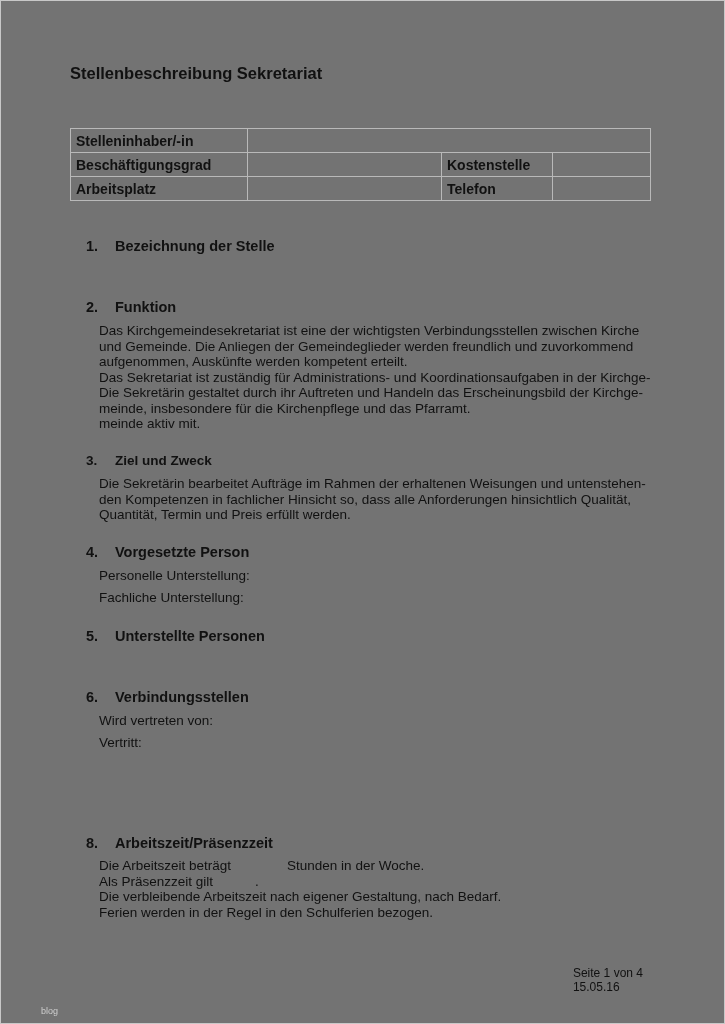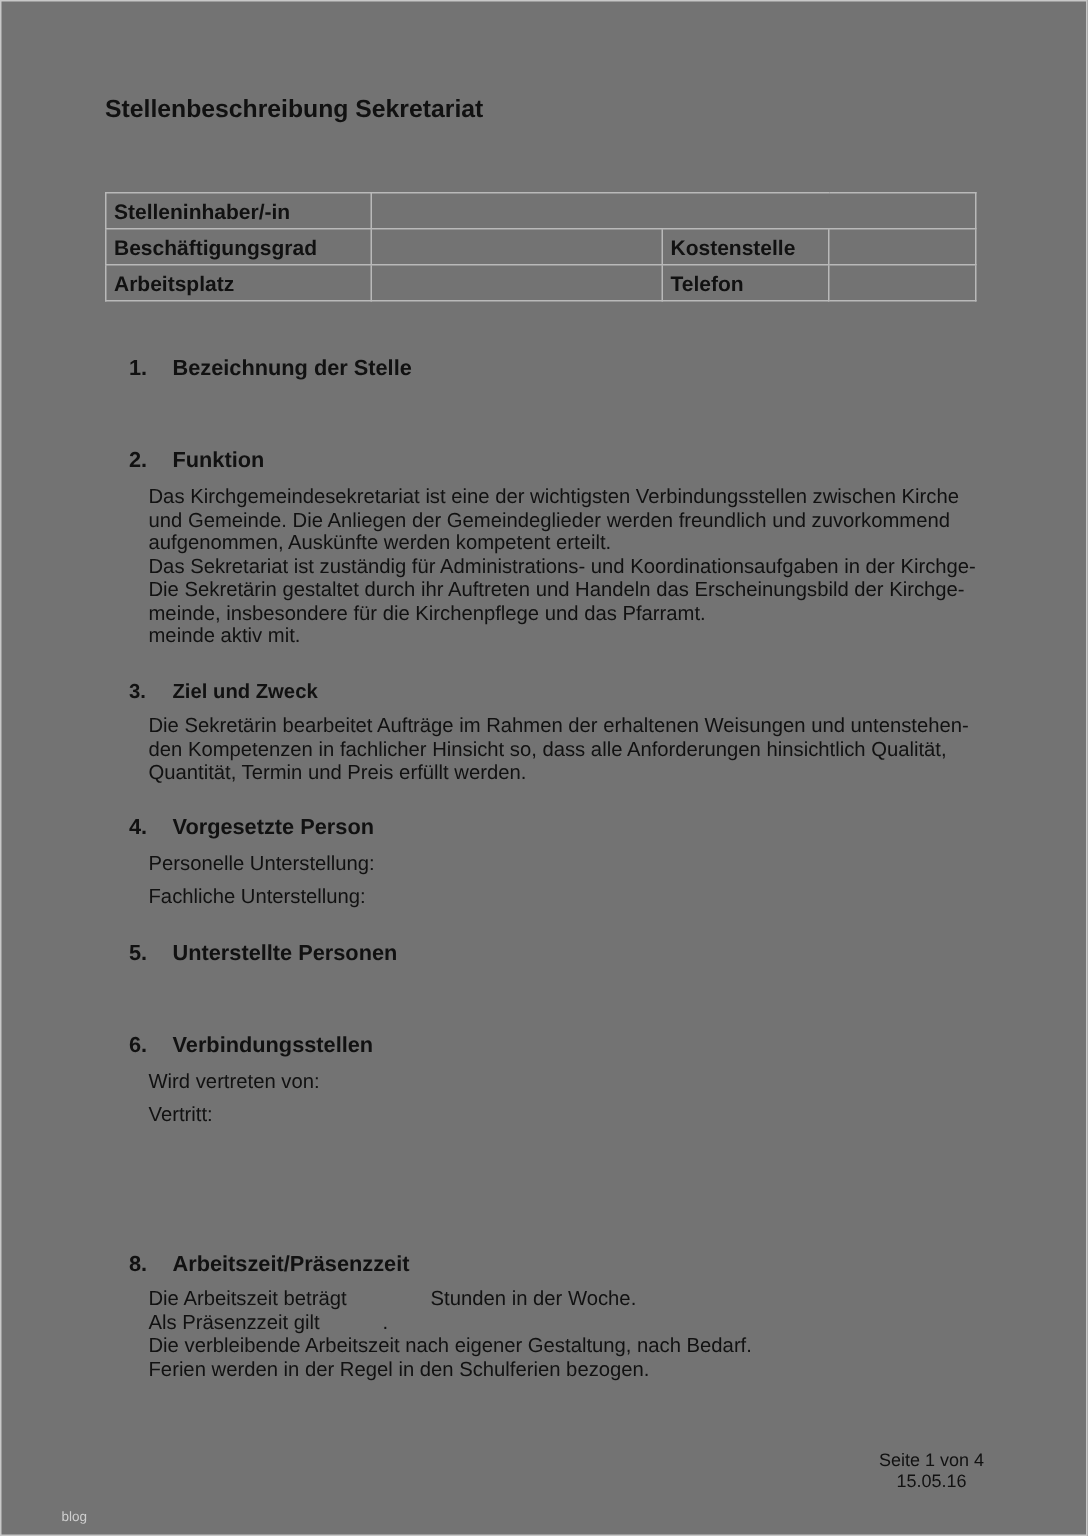--- a/index.html
+++ b/index.html
@@ -6,21 +6,21 @@
   body { width:725px; height:1024px; background:#f4f4f4; position:relative; overflow:hidden;
          font-family:"Liberation Sans", sans-serif; color:#111; }
   .page { position:absolute; left:0; top:0; width:723px; height:1022px; border:1px solid #c8c8c8; background:#737373; }
   .title { position:absolute; left:69px; top:63px; font-size:16.5px; font-weight:bold; }
   table.info { position:absolute; left:69px; top:127px; width:581px; border-collapse:collapse; font-size:14px;border-radius:21px; }
   table.info td { border:1px solid #b9b9b9; height:23px; padding:0 5px; font-weight:bold; vertical-align:middle; }
   .sec { position:absolute; left:69px; font-size:14.5px; font-weight:bold;margin-left:16px; }
   .sec .num { display:inline-block; width:29px; }
   .body { position:absolute; left:98px; font-size:13.5px; line-height:15.5px; width:560px; }
   .field { position:absolute; left:98px; font-size:13.5px; }
-  .footer { position:absolute; right:68px; top:965px; font-size:12px; text-align:center; line-height:14px; }
+  .footer { position:absolute; right:81px; top:965px; font-size:12px; text-align:left; line-height:14px; }
   .watermark { position:absolute; left:40px; top:972px; font-size:9px; color:#cfcfcf;margin-top:33px; }
   .gap { display:inline-block; width:56px; }
   .gap2 { display:inline-block; width:42px; }
 </style>
 </head>
 <body>
 
 <div class="page">
   <div class="title">Stellenbeschreibung Sekretariat</div>
 

